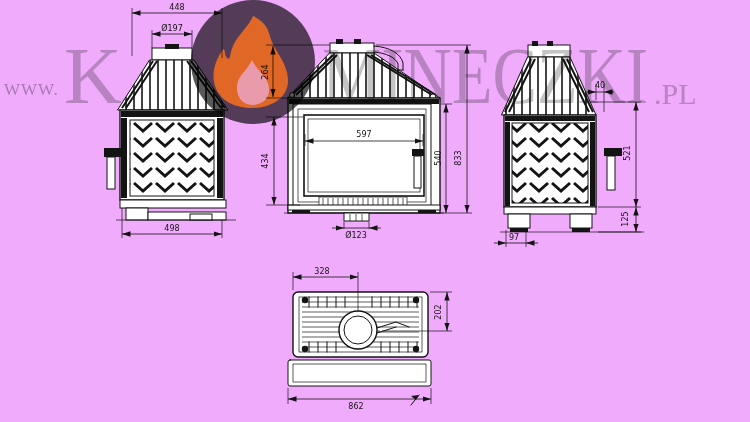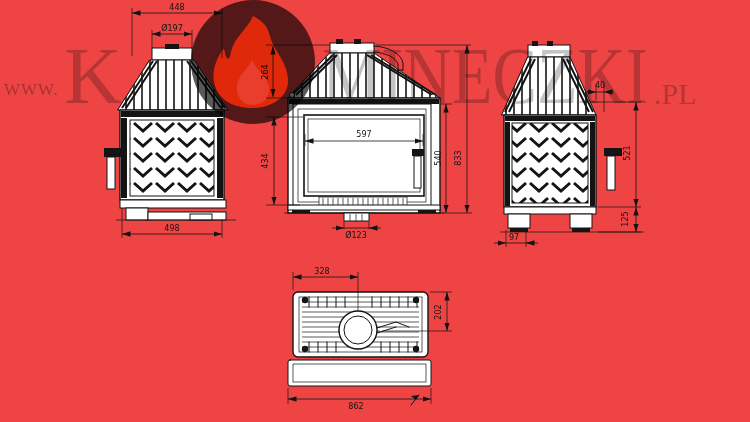--- a/index.html
+++ b/index.html
@@ -1,16 +1,16 @@
 <!DOCTYPE html>
 <html><head>
 <meta charset="utf-8">
 <style>
   html,body{margin:0;padding:0;background:#fff;}
-  .stage{position:relative;width:750px;height:422px;background:#ef4444;overflow:hidden;}
+  .stage{position:relative;width:750px;height:422px;background:#f0abfc;overflow:hidden;}
   svg{display:block}
   .ln{stroke:#141414;fill:none;stroke-width:1;stroke-linecap:square}
   .ln2{stroke:#141414;fill:none;stroke-width:1.4}
   .thin{stroke:#141414;fill:none;stroke-width:.7}
   .wh{fill:#ffffff}
   .blk{fill:#141414;stroke:none}
   .slat{stroke:#141414;stroke-width:1.6;fill:none}
   .brace{stroke:#141414;stroke-width:2;fill:none}
   .dim{stroke:#141414;stroke-width:.8;fill:none}
   .ext{stroke:#141414;stroke-width:.7;fill:none}

